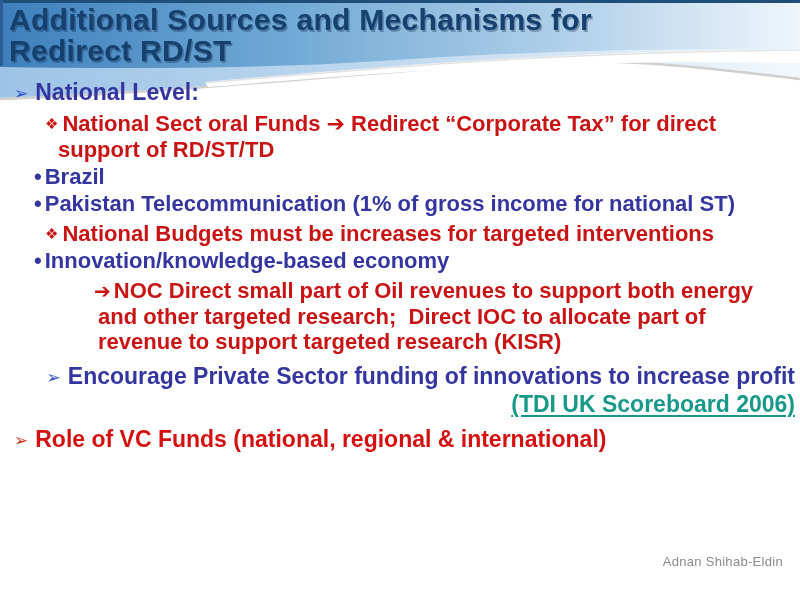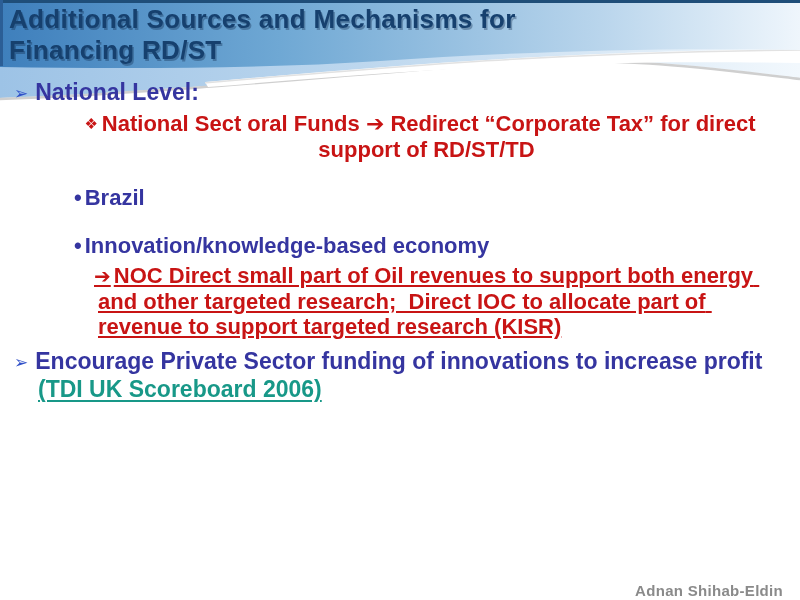--- a/index.html
+++ b/index.html
@@ -6,43 +6,43 @@
   html,body { width:800px; height:600px; }
   body {
     position:relative; width:800px; height:600px; overflow:hidden;
     background:#ffffff;
     font-family:"Liberation Sans","DejaVu Sans",sans-serif;
   }
   .slide { position:absolute; inset:0; }
   .header-svg { position:absolute; top:0; left:0; width:800px; height:115px; }
   .title-block {
     position:absolute; top:4px; left:9px; width:780px;
-    font-weight:bold; font-size:26px; line-height:31px;
+    font-weight:bold; font-size:30px; line-height:31px;
     color:#16406E; letter-spacing:0.3px;
     text-shadow:1.5px 1.5px 0 rgba(15,40,75,0.35);
   }
   .bullets {
     position:absolute; top:70px; left:0; width:800px; padding-right:5px;
     font-weight:bold;
   }
   .li { white-space:normal; }
   .li .seg { white-space:pre-wrap; }
   .l1 { font-size:23px; line-height:26px; padding-left:38px; text-indent:-24px; margin-top:9px; }
-  .l2 { font-size:22px; line-height:26px; padding-left:58px; text-indent:-13px; margin-top:4px;text-align:center; }
-  .l3 { font-size:22px; line-height:26px; padding-left:88px; text-indent:-14px; margin-top:22px; }
+  .l2 { font-size:22px; line-height:26px; padding-left:58px; text-indent:-13px; margin-top:4px; }
+  .l3 { font-size:22px; line-height:26px; padding-left:48px; text-indent:-14px; margin-top:1px; }
   .l4 { font-size:22px; line-height:25px; padding-left:98px; text-indent:-4px;  margin-top:4px; }
   .marker { display:inline; }
   .l1 .marker { font-size:17px; margin-right:7px; vertical-align:1px; }
   .l2 .marker { font-size:15px; margin-right:4px; vertical-align:2px; }
   .l3 .marker { font-size:22px; margin-right:3px; }
   .l4 .marker { font-size:20px; margin-right:3px; }
   a.link { text-decoration:underline; text-decoration-thickness:2px; text-underline-offset:3px; cursor:pointer; }
   .footer-credit {
-    position:absolute; top:582px; right:17px;
-    font-size:15px; font-weight:bold; letter-spacing:0.3px;
+    position:absolute; top:554px; right:17px;
+    font-size:13px; font-weight:normal; letter-spacing:0.3px;
   }
 </style>
 </head>
 <body>
 
 <div class="slide">
 
   <svg class="header-svg" viewBox="0 0 800 115" aria-hidden="true">
     <defs>
       <linearGradient id="g2" x1="0" y1="0" x2="1" y2="0">
@@ -66,27 +66,30 @@
     <path d="M205,83 C400,66 560,52 800,50" fill="none" stroke="#E2E2E2" stroke-width="1.5"></path>
 
     <path d="M0,0 L800,0 L800,50 C640,47 500,53 380,61 C260,69 120,69 0,67 Z" fill="url(#g1)"></path>
 
     <rect x="0" y="0" width="800" height="3" fill="#1F4E79"></rect>
     <rect x="0" y="0" width="3" height="66" fill="#2B5E96"></rect>
   </svg>
 
   <div class="title-block">
     <div>Additional Sources and Mechanisms for</div>
-    <div>Financing RD/ST</div>
+    <div>Redirect RD/ST</div>
   </div>
 
   <div class="bullets" id="bullet-list">
       <div class="li l1" style="color: rgb(53, 53, 160);"><span class="marker" style="color: rgb(48, 80, 200);">➢</span><span class="seg">National Level:</span></div>
       <div class="li l2" style="color: rgb(200, 20, 20);"><span class="marker" style="color: rgb(200, 20, 20);">❖</span><span class="seg">National Sect oral Funds ➔ Redirect “Corporate Tax” for direct support of RD/ST/TD</span></div>
       <div class="li l3" style="color: rgb(53, 53, 160);"><span class="marker" style="color: rgb(53, 53, 160);">•</span><span class="seg">Brazil</span></div>
+      <div class="li l3" style="color: rgb(53, 53, 160);"><span class="marker" style="color: rgb(53, 53, 160);">•</span><span class="seg">Pakistan Telecommunication (1% of gross income for national ST)</span></div>
+      <div class="li l2" style="color: rgb(200, 20, 20);"><span class="marker" style="color: rgb(200, 20, 20);">❖</span><span class="seg">National Budgets must be increases for targeted interventions</span></div>
       <div class="li l3" style="color: rgb(53, 53, 160);"><span class="marker" style="color: rgb(53, 53, 160);">•</span><span class="seg">Innovation/knowledge-based economy</span></div>
-      <div class="li l4" style="color: rgb(200, 20, 20); text-decoration: underline;"><span class="marker" style="color: rgb(200, 20, 20);">➔</span><span class="seg">NOC Direct small part of Oil revenues to support both energy and other targeted research;  Direct IOC to allocate part of revenue to support targeted research (KISR)</span></div>
-      <div class="li l1" style="color: rgb(53, 53, 160);"><span class="marker" style="color: rgb(48, 80, 200);">➢</span><span class="seg">Encourage Private Sector funding of innovations to increase profit </span><a class="seg link" style="color: rgb(24, 152, 136);">(TDI UK Scoreboard 2006)</a></div>
+      <div class="li l4" style="color: rgb(200, 20, 20);"><span class="marker" style="color: rgb(200, 20, 20);">➔</span><span class="seg">NOC Direct small part of Oil revenues to support both energy and other targeted research;  Direct IOC to allocate part of revenue to support targeted research (KISR)</span></div>
+      <div class="li l1" style="color: rgb(53, 53, 160); text-align: right;"><span class="marker" style="color: rgb(48, 80, 200);">➢</span><span class="seg">Encourage Private Sector funding of innovations to increase profit </span><a class="seg link" style="color: rgb(24, 152, 136);">(TDI UK Scoreboard 2006)</a></div>
+      <div class="li l1" style="color: rgb(213, 16, 16);"><span class="marker" style="color: rgb(204, 51, 24);">➢</span><span class="seg">Role of VC Funds (national, regional &amp; international)</span></div>
     </div>
 
   <div class="footer-credit" style="color: rgb(138, 138, 138);">Adnan Shihab-Eldin</div>
 
 </div>
 
 </body></html>

